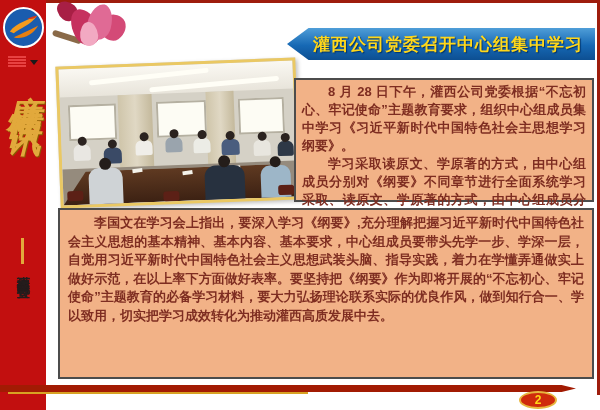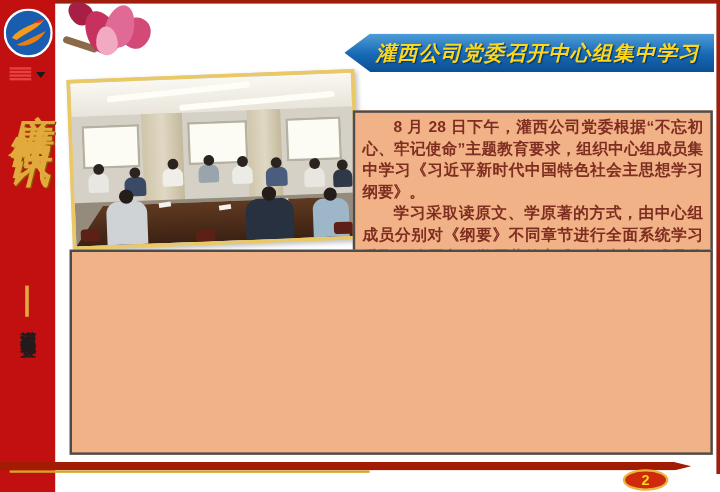--- a/index.html
+++ b/index.html
@@ -25,42 +25,42 @@
   .petal{position:absolute;border-radius:50% 50% 50% 50%/60% 60% 40% 40%;}
   .p1{left:26px;top:8px;width:26px;height:38px;background:#c6315f;transform:rotate(-28deg);}
   .p2{left:42px;top:4px;width:24px;height:36px;background:#e06a95;transform:rotate(15deg);}
   .p3{left:54px;top:14px;width:26px;height:26px;background:#d44a77;transform:rotate(55deg);}
   .p4{left:34px;top:22px;width:18px;height:24px;background:#f2a9c2;transform:rotate(-5deg);}
   .p5{left:12px;top:0px;width:18px;height:22px;background:#a81f45;transform:rotate(-50deg);}
   .stem{position:absolute;left:6px;top:34px;width:30px;height:6px;background:#8a6a48;border-radius:3px;transform:rotate(18deg);}
 
   
   .banner{position:absolute;left:287px;top:28px;width:308px;height:32px;background:linear-gradient(180deg,#4f9ed8 0%,#1668b4 55%,#0d4f92 100%);clip-path:polygon(0 50%,7% 0,100% 0,100% 100%,7% 100%);display:flex;align-items:center;justify-content:center;}
-  .banner span{color:#ffd71a;font-weight:bold;font-size:17px;letter-spacing:1px;text-shadow:1px 1px 1px #00336b;padding-left:14px;font-style:italic;}
+  .banner span{color:#ffd71a;font-weight:bold;font-size:17px;letter-spacing:1px;text-shadow:1px 1px 1px #00336b;padding-left:14px;}
 
   
   .photo{position:absolute;left:58px;top:62px;width:234px;height:136px;background:#d6d2c8;border:3px solid #eac863;transform:rotate(-2.2deg);box-shadow:2px 2px 4px rgba(0,0,0,.25);overflow:hidden;}
   .ph-ceiling{position:absolute;left:0;top:0;width:100%;height:30px;background:linear-gradient(180deg,#faf8f2,#e7e3d9);}
   .ph-light{position:absolute;background:#fffef6;height:5px;border-radius:3px;}
   .l1{left:30px;top:8px;width:120px;transform:rotate(-4deg);}
   .l2{left:90px;top:18px;width:130px;transform:rotate(-3deg);}
   .ph-wall{position:absolute;left:0;top:28px;width:100%;height:74px;background:#d5d1c6;}
   .ph-window{position:absolute;top:36px;height:32px;background:#fdfcf4;border:2px solid #b5b0a1;}
   .w1{left:8px;width:44px;}  .w2{left:96px;width:46px;}  .w3{left:178px;width:42px;}
   .ph-pillar{position:absolute;top:28px;height:74px;background:linear-gradient(90deg,#cfc5aa,#e0d8c4,#c4b99c);}
   .pi1{left:58px;width:34px;} .pi2{left:146px;width:28px;}
   .ph-floor{position:absolute;left:0;top:100px;width:100%;height:36px;background:#958b7d;}
   .ph-table{position:absolute;left:0;top:92px;width:100%;height:44px;background:linear-gradient(180deg,#6b4226,#3c2113);clip-path:polygon(0 100%,10% 25%,90% 25%,100% 100%);}
   .paper{position:absolute;width:10px;height:4px;background:#f4f2ea;transform:rotate(-6deg);}
   .person{position:absolute;border-radius:6px 6px 2px 2px;}
   .head{position:absolute;width:9px;height:9px;border-radius:50%;background:#2b2320;left:50%;transform:translateX(-50%);top:-8px;}
   .chair{position:absolute;width:16px;height:10px;background:#5c2016;border-radius:3px;}
   
   .textbox{position:absolute;background:#f2b287;border:2px solid #4c4c4c;color:#7e2d21;box-sizing:border-box;}
-  .intro-box{left:294px;top:92px;width:300px;height:124px;padding:3px 6px;font-size:13px;line-height:18px;font-weight:bold;}
+  .intro-box{left:294px;top:78px;width:300px;height:124px;padding:3px 6px;font-size:13px;line-height:18px;font-weight:bold;}
   .body-box{left:58px;top:208px;width:536px;height:171px;padding:4px 8px;font-size:13px;line-height:18.6px;font-weight:bold;}
   .textbox p{margin:0;text-indent:2em;text-align:justify;}
   .body-box p.cont{text-indent:0.6em;}
 
   
   .footer-band{position:absolute;left:0;top:385px;width:576px;height:7px;background:#a21b03;clip-path:polygon(0 0,97.5% 0,100% 50%,97.5% 100%,0 100%);}
   .footer-gold{position:absolute;left:8px;top:392px;width:300px;height:2px;background:#d8a223;}
   .page-number{position:absolute;left:519px;top:391px;width:38px;height:18px;background:#cf2a0c;border:2px solid #e7b63e;border-radius:50%;display:flex;align-items:center;justify-content:center;box-sizing:border-box;}
   .page-number span{color:#ffd717;font-size:12px;font-weight:bold;}
 </style>
@@ -161,20 +161,21 @@
     <div class="chair" style="left:100px;top:126px;"></div>
     <div class="chair" style="left:215px;top:124px;"></div>
   </div>
 
   <div class="textbox intro-box">
     <p>8 月 28 日下午，灌西公司党委根据“不忘初心、牢记使命”主题教育要求，组织中心组成员集中学习《习近平新时代中国特色社会主思想学习纲要》。</p>
     <p>学习采取读原文、学原著的方式，由中心组成员分别对《纲要》不同章节进行全面系统学习采取、读原文、学原著的方式，由中心组成员分别对《纲要》不同章节进行全面系统、原原本本的领学，引</p>
   </div>
 
   <div class="textbox body-box">
+    <p>李国文在学习会上指出，要深入学习《纲要》,充分理解把握习近平新时代中国特色社会主义思想的基本精神、基本内容、基本要求，中心组成员要带头先学一步、学深一层，自觉用习近平新时代中国特色社会主义思想武装头脑、指导实践，着力在学懂弄通做实上做好示范，在以上率下方面做好表率。要坚持把《纲要》作为即将开展的“不忘初心、牢记使命”主题教育的必备学习材料，要大力弘扬理论联系实际的优良作风，做到知行合一、学以致用，切实把学习成效转化为推动灌西高质发展中去。</p>
   </div>
 
   <div class="footer-band"></div>
   <div class="footer-gold"></div>
   <div class="page-number">
     <span>2</span>
   </div>
 
 </div>
 

